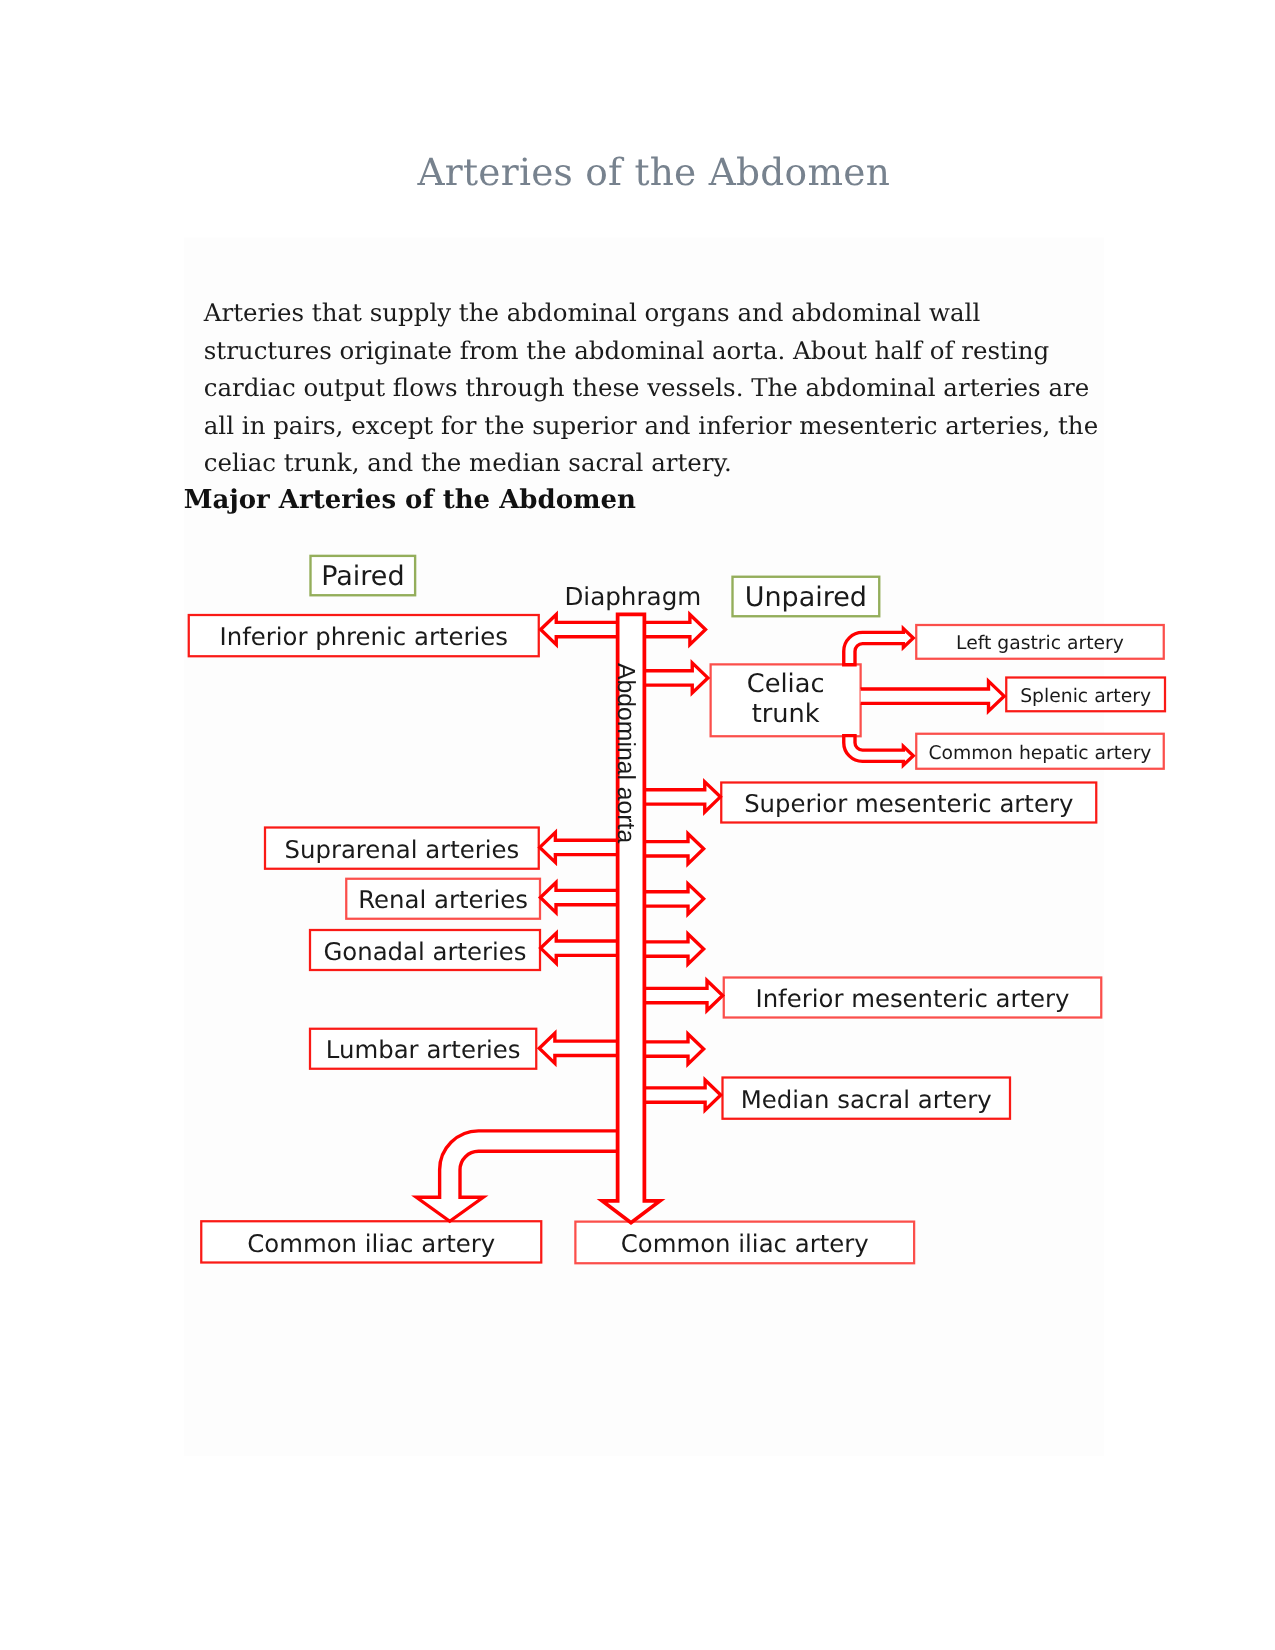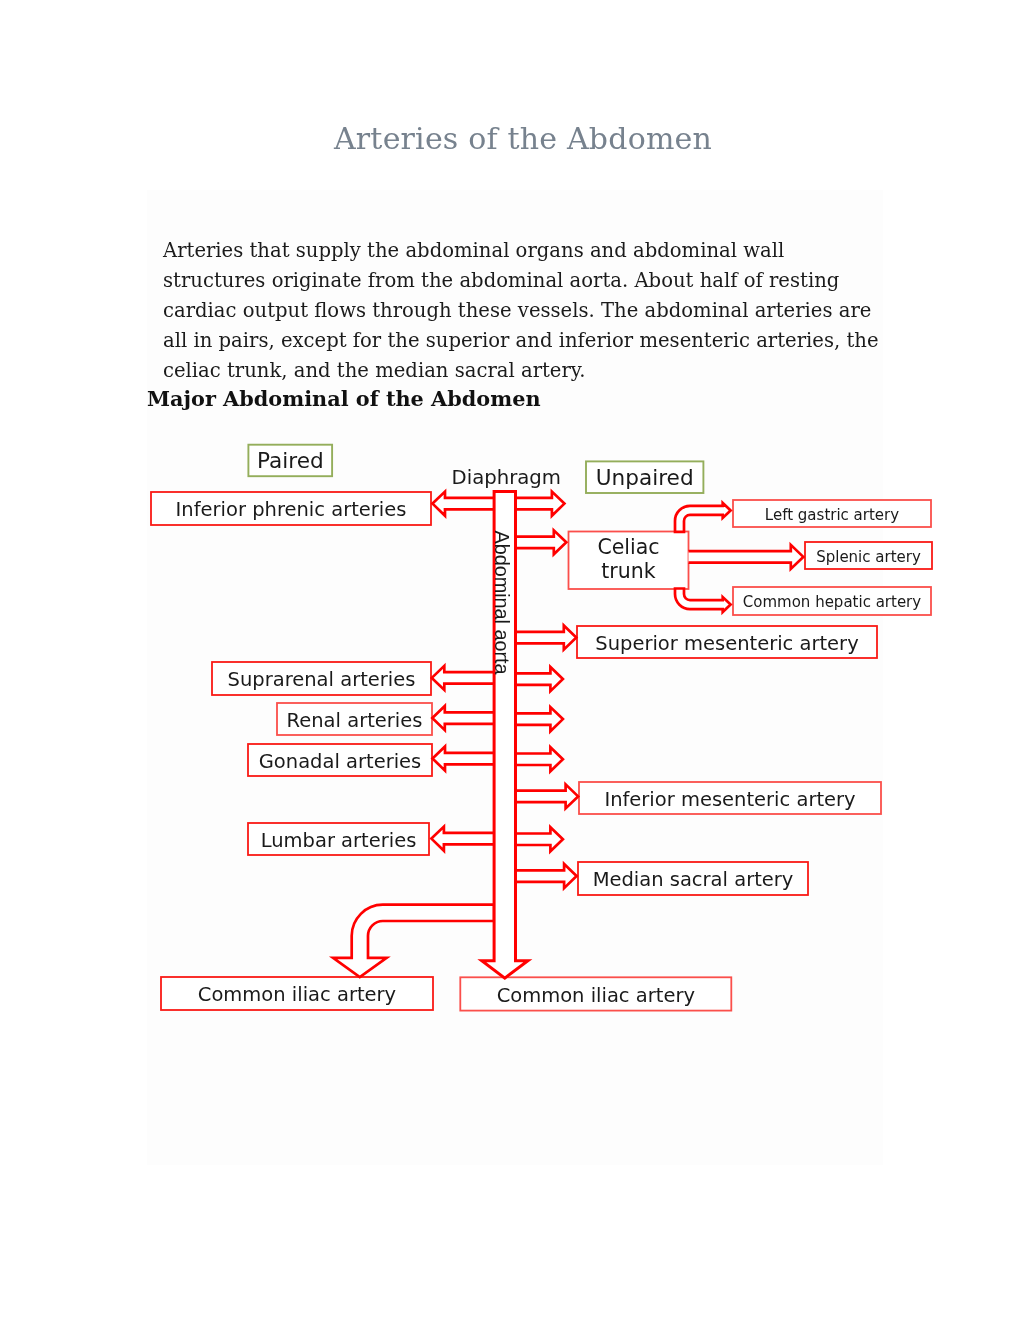--- a/index.html
+++ b/index.html
@@ -26,21 +26,21 @@
   .dlabel{font-family:"DejaVu Sans",sans-serif;font-size:19.7px;fill:#1a1a1a;opacity:.999;}
   .llabel{font-family:"DejaVu Sans",sans-serif;font-size:21.6px;fill:#1a1a1a;text-anchor:middle;opacity:.999;}
 </style>
 </head>
 <body>
 
 <div id="page">
   <div id="content-panel"></div>
   <div id="page-title">Arteries of the Abdomen</div>
   <p id="intro">Arteries that supply the abdominal organs and abdominal wall structures originate from the abdominal aorta. About half of resting cardiac output flows through these vessels. The abdominal arteries are all in pairs, except for the superior and inferior mesenteric arteries, the celiac trunk, and the median sacral artery.</p>
-  <div id="subhead">Major Abdominal of the Abdomen</div>
+  <div id="subhead">Major Arteries of the Abdomen</div>
   <svg id="diagram" viewBox="0 0 1020 1320" width="1020" height="1320">
       <g>
         <g>
           <rect class="abox" x="151" y="492" width="280" height="33"></rect>
           <text class="blabel" x="291" y="516.3" font-size="19.5">Inferior phrenic arteries</text>
         </g>
         <g>
           <rect class="abox" x="212" y="662" width="219" height="33"></rect>
           <text class="blabel" x="321.5" y="686.3" font-size="19.5">Suprarenal arteries</text>
         </g>

